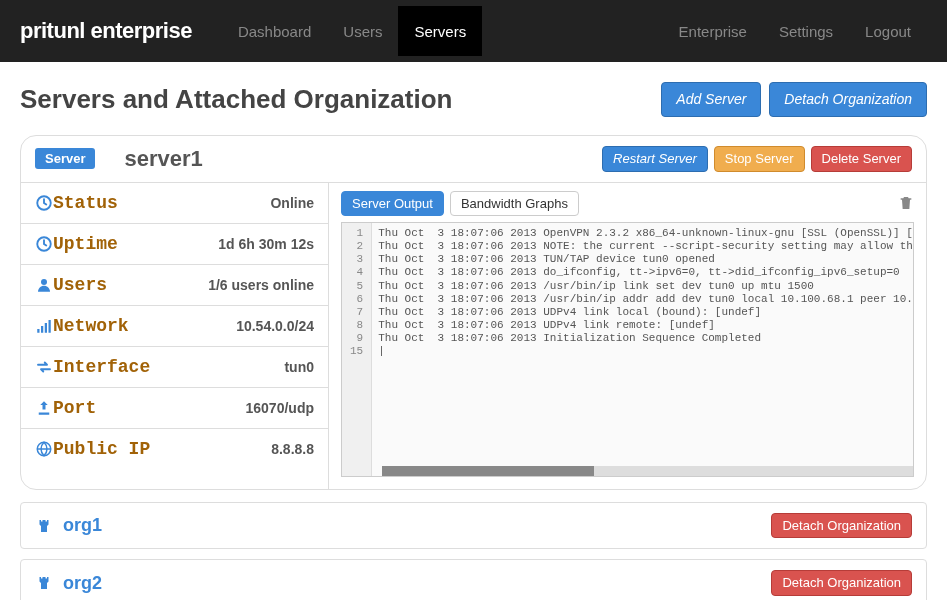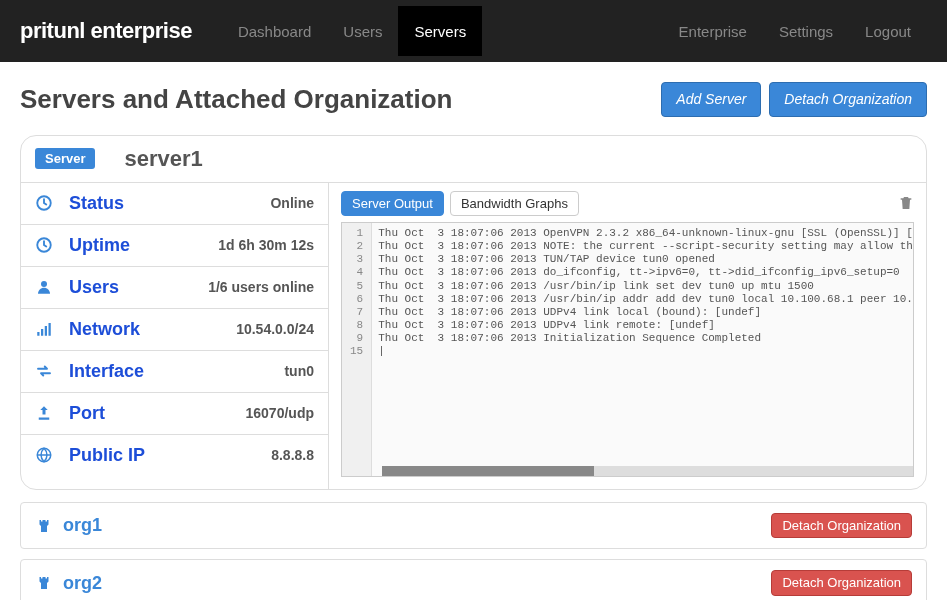--- a/index.html
+++ b/index.html
@@ -22,21 +22,21 @@
 .btn-sm { padding: 4px 10px; font-size: 13px; }
 .badge-server { background: #3a87d8; color: #fff; font-size: 13px; padding: 3px 10px; border-radius: 3px; font-weight: bold; }
 .panel { border: 1px solid #ddd; border-radius: 16px; margin-bottom: 12px; background: #fff; }
 .server-row { display: flex; align-items: center; padding: 10px 14px; border-bottom: 1px solid #ddd; }
 .server-name { font-size: 22px; color: #555; font-weight: bold; margin-left: 29px; font-family: 'Trebuchet MS', sans-serif; }
 .server-actions { margin-left: auto; display: flex; gap: 6px; }
 .body-row { display: flex; }
 .stats-col { width: 308px; border-right: 1px solid #ddd; }
 .stat { display: flex; align-items: center; padding: 10px 14px; border-bottom: 1px solid #ddd; }
 .stat:last-child { border-bottom: none; }
-.stat-label { font-size: 18px; font-weight: bold; color: #1d4ed8; display: flex; align-items: center; gap: 16px; font-family: Liberation Sans, sans-serif; }
+.stat-label { font-size: 18px; font-weight: bold; color: #a16207; display: flex; align-items: center; gap: 0; font-family: Liberation Mono, monospace; }
 .stat-value { margin-left: auto; font-size: 14px; font-weight: bold; color: #555; }
 .icon { width: 18px; height: 18px; display: inline-flex; align-items: center; justify-content: center; flex-shrink: 0; }
 .output-col { flex: 1; padding: 8px 12px 12px 12px; display: flex; flex-direction: column; min-width: 0; }
 .tab-row { display: flex; align-items: center; margin-bottom: 6px; gap: 6px; }
 .tab { padding: 4px 10px; border-radius: 4px; font-size: 13px; cursor: pointer; border: 1px solid #ccc; background: #fff; color: #333; text-align: right; }
 .tab.active { background: #3a87d8; color: #fff; border-color: #3a87d8; }
 .trash { margin-left: auto; color: #888; cursor: pointer; width: 16px; height: 16px; }
 .log-box { border: 1px solid #ccc; background: #fafafa; height: 255px; display: flex; font-family: "Courier New", monospace; font-size: 11px; line-height: 1.2; overflow-x: auto; position: relative; }
 .gutter { background: #f0f0f0; border-right: 1px solid #ddd; color: #888; text-align: right; padding: 4px 6px; user-select: none; position: sticky; left: 0; }
 .gutter div { padding: 0 2px; }
@@ -69,20 +69,25 @@
     <div class="header-actions">
       <button class="btn btn-primary">Add Server</button>
       <button class="btn btn-primary">Detach Organization</button>
     </div>
   </div>
 
   <div class="panel">
     <div class="server-row">
       <span class="badge-server">Server</span>
       <span class="server-name">server1</span>
+      <div class="server-actions">
+        <button class="btn btn-primary btn-sm">Restart Server</button>
+        <button class="btn btn-warning btn-sm">Stop Server</button>
+        <button class="btn btn-danger btn-sm">Delete Server</button>
+      </div>
     </div>
     <div class="body-row">
       <div class="stats-col">
         <div class="stat">
           <span class="stat-label">
             <span class="icon">
                 <svg viewBox="0 0 24 24" fill="#3a87d8">
                   <circle cx="12" cy="12" r="9" fill="none" stroke="#3a87d8" stroke-width="2.5"></circle>
                   <path d="M12 7v5l3 2" stroke="#3a87d8" stroke-width="2.5" fill="none" stroke-linecap="round"></path>
                 </svg>

